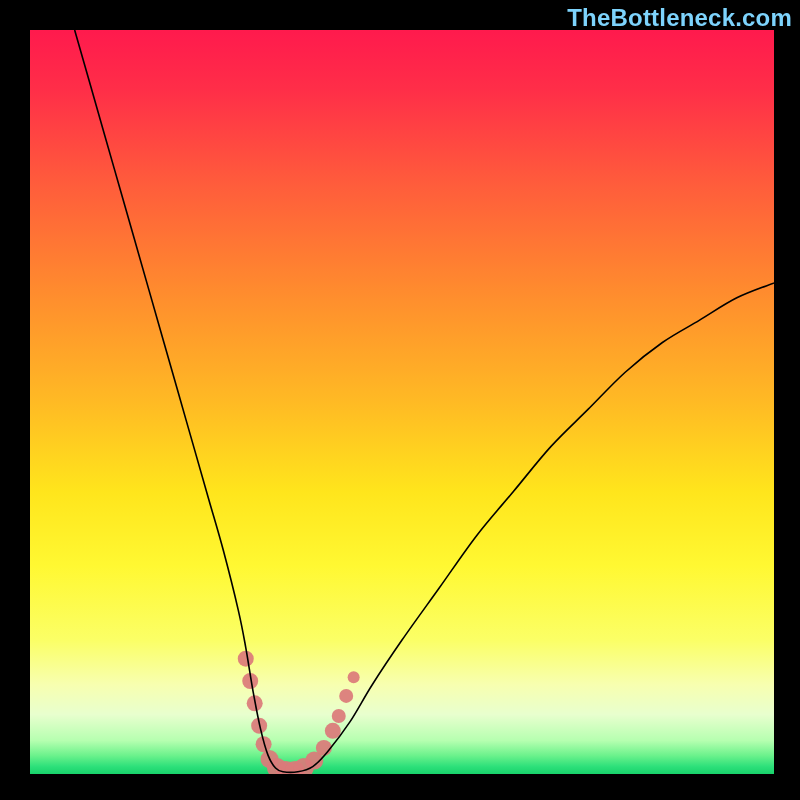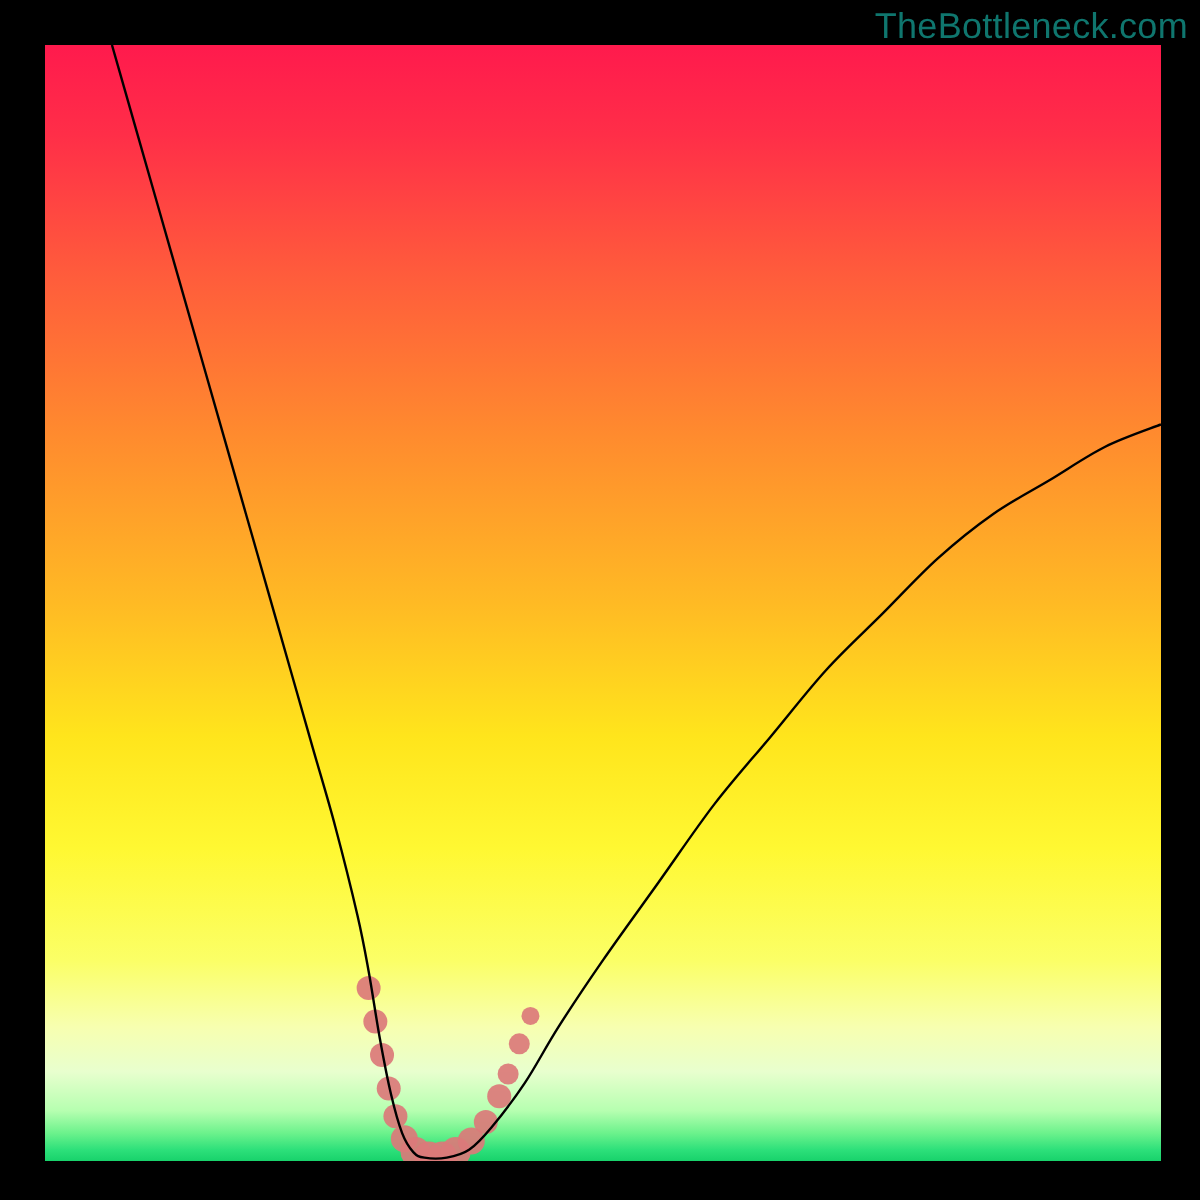--- a/index.html
+++ b/index.html
@@ -23,23 +23,23 @@
     position: absolute;
     left: 30px;
     top: 30px;
     width: 744px;
     height: 744px;
   }
   .watermark {
     position: absolute;
     top: 4px;
     right: 8px;
-    color: #0f766e;
+    color: #7dd3fc;
     font-size: 24px;
-    font-weight: 400;
+    font-weight: 700;
     letter-spacing: 0.2px;
     user-select: none;
   }
 </style>
 </head>
 <body>
 
 <div class="frame">
   <svg class="plot" width="744" height="744" viewBox="0 0 744 744">
     <defs>

